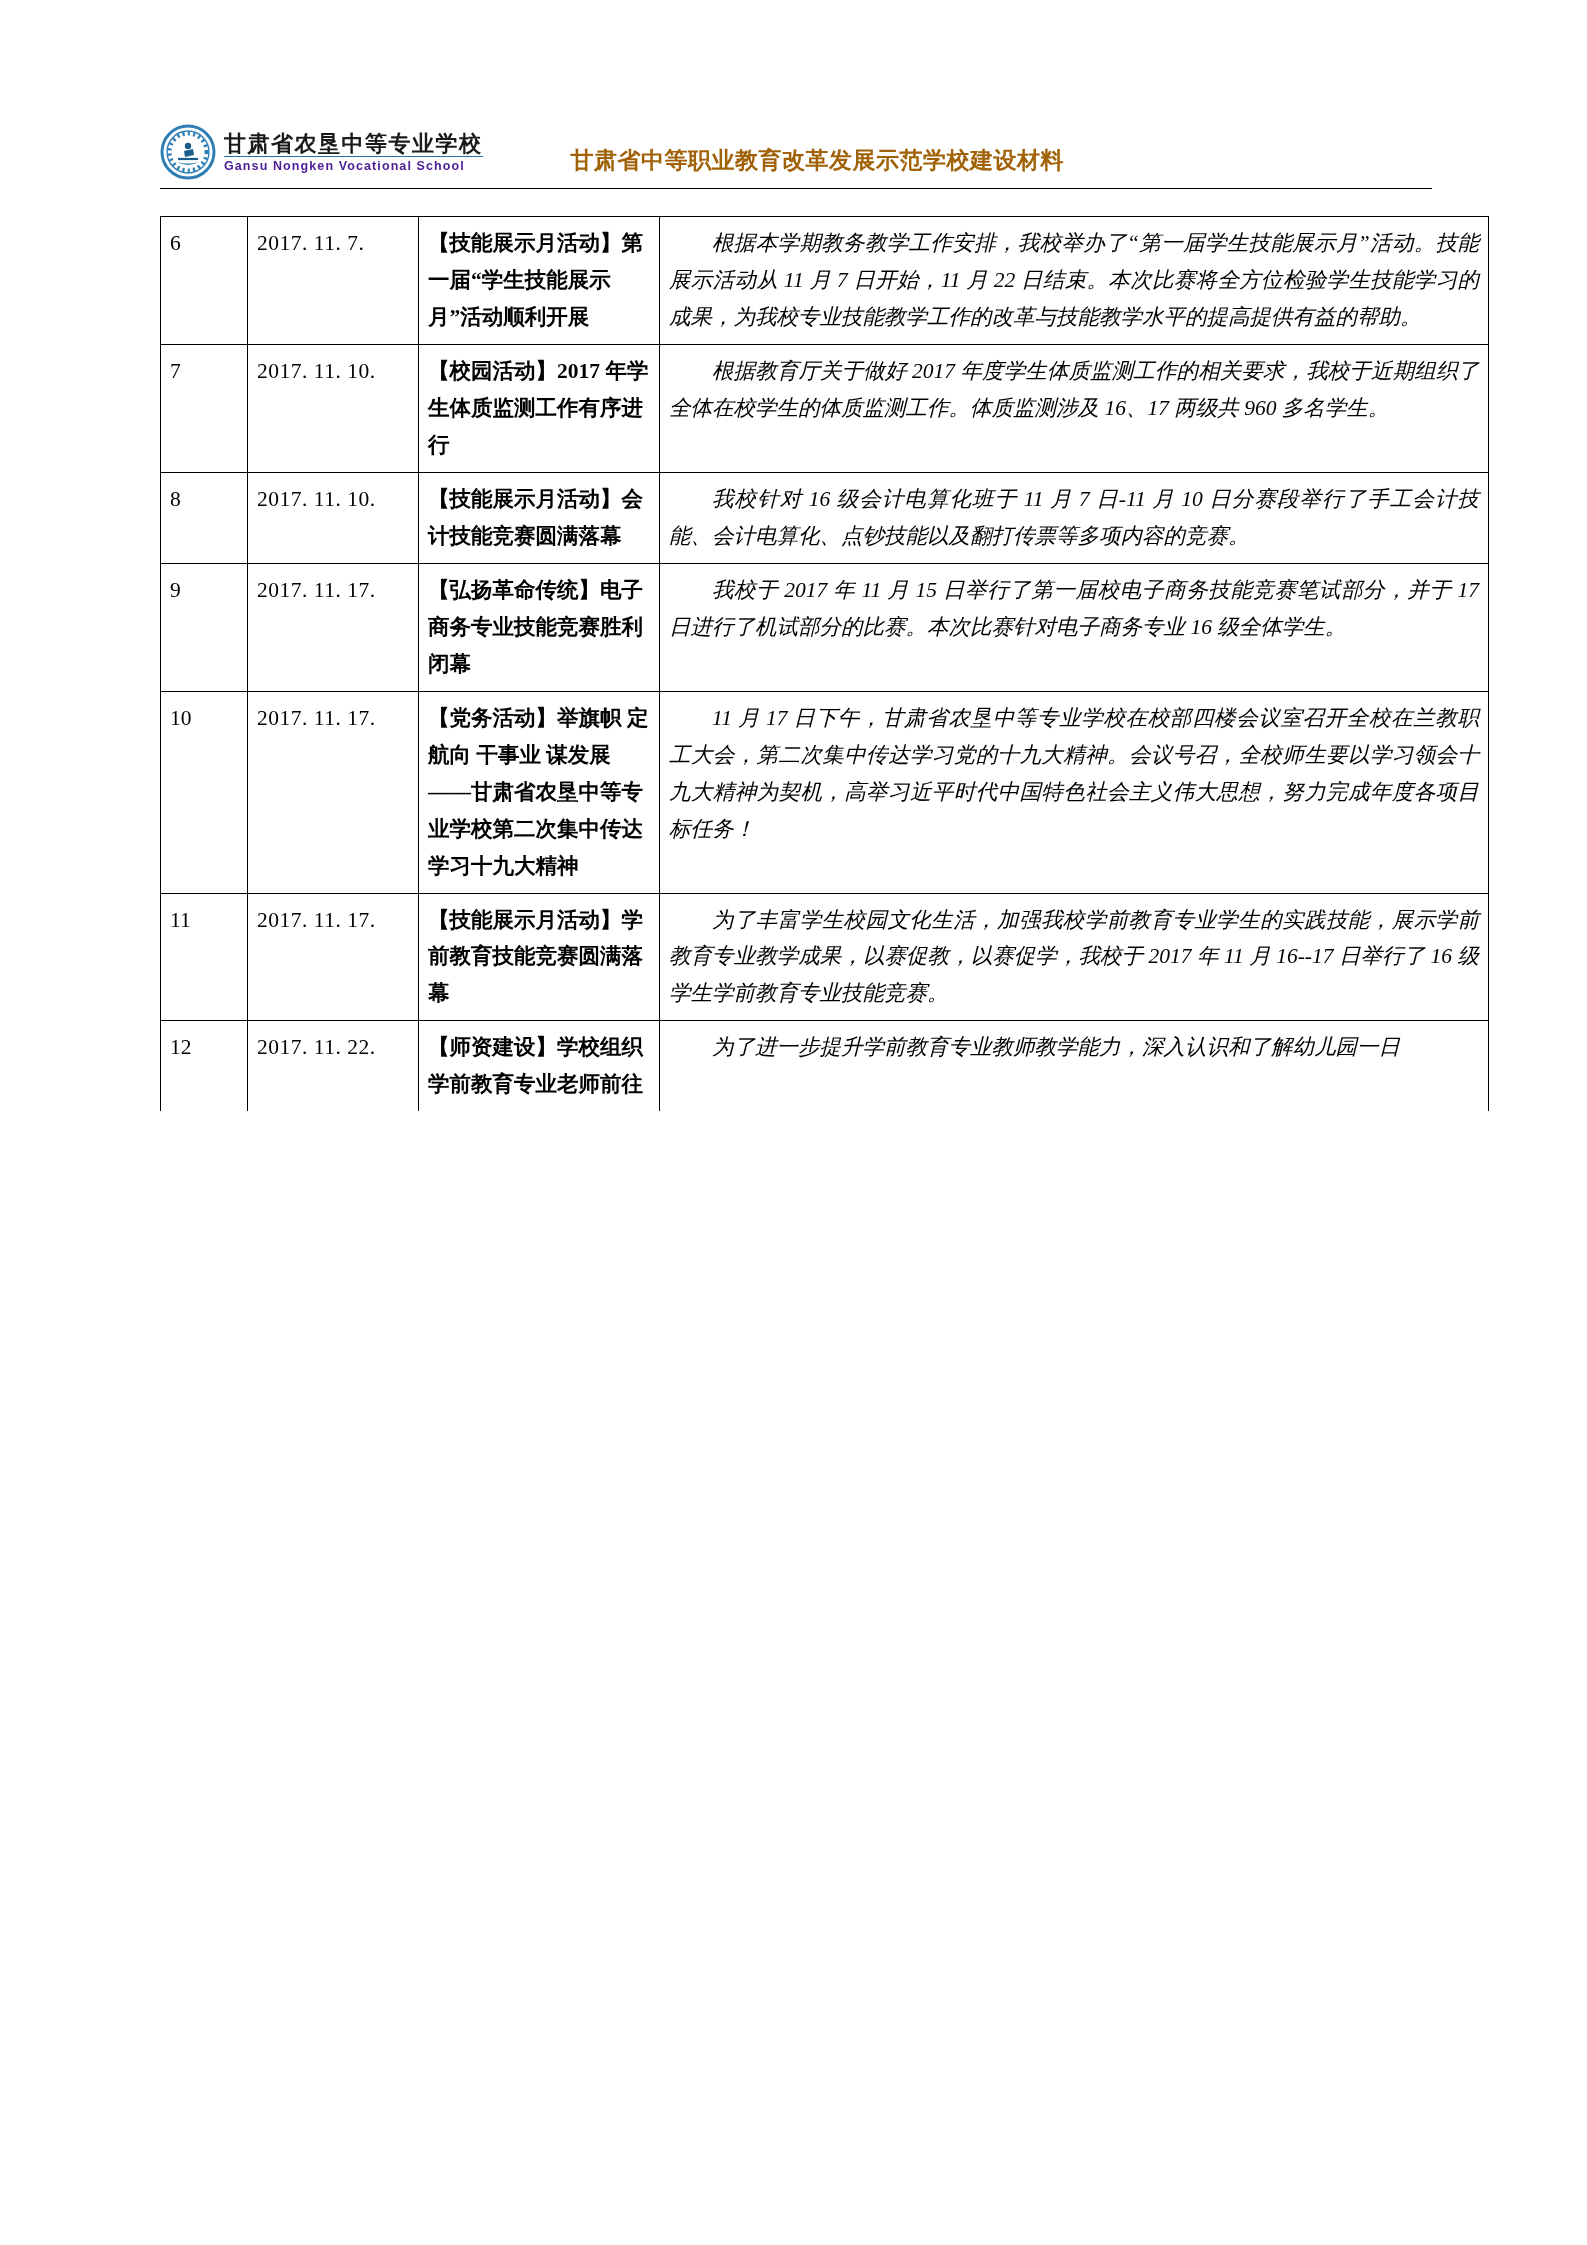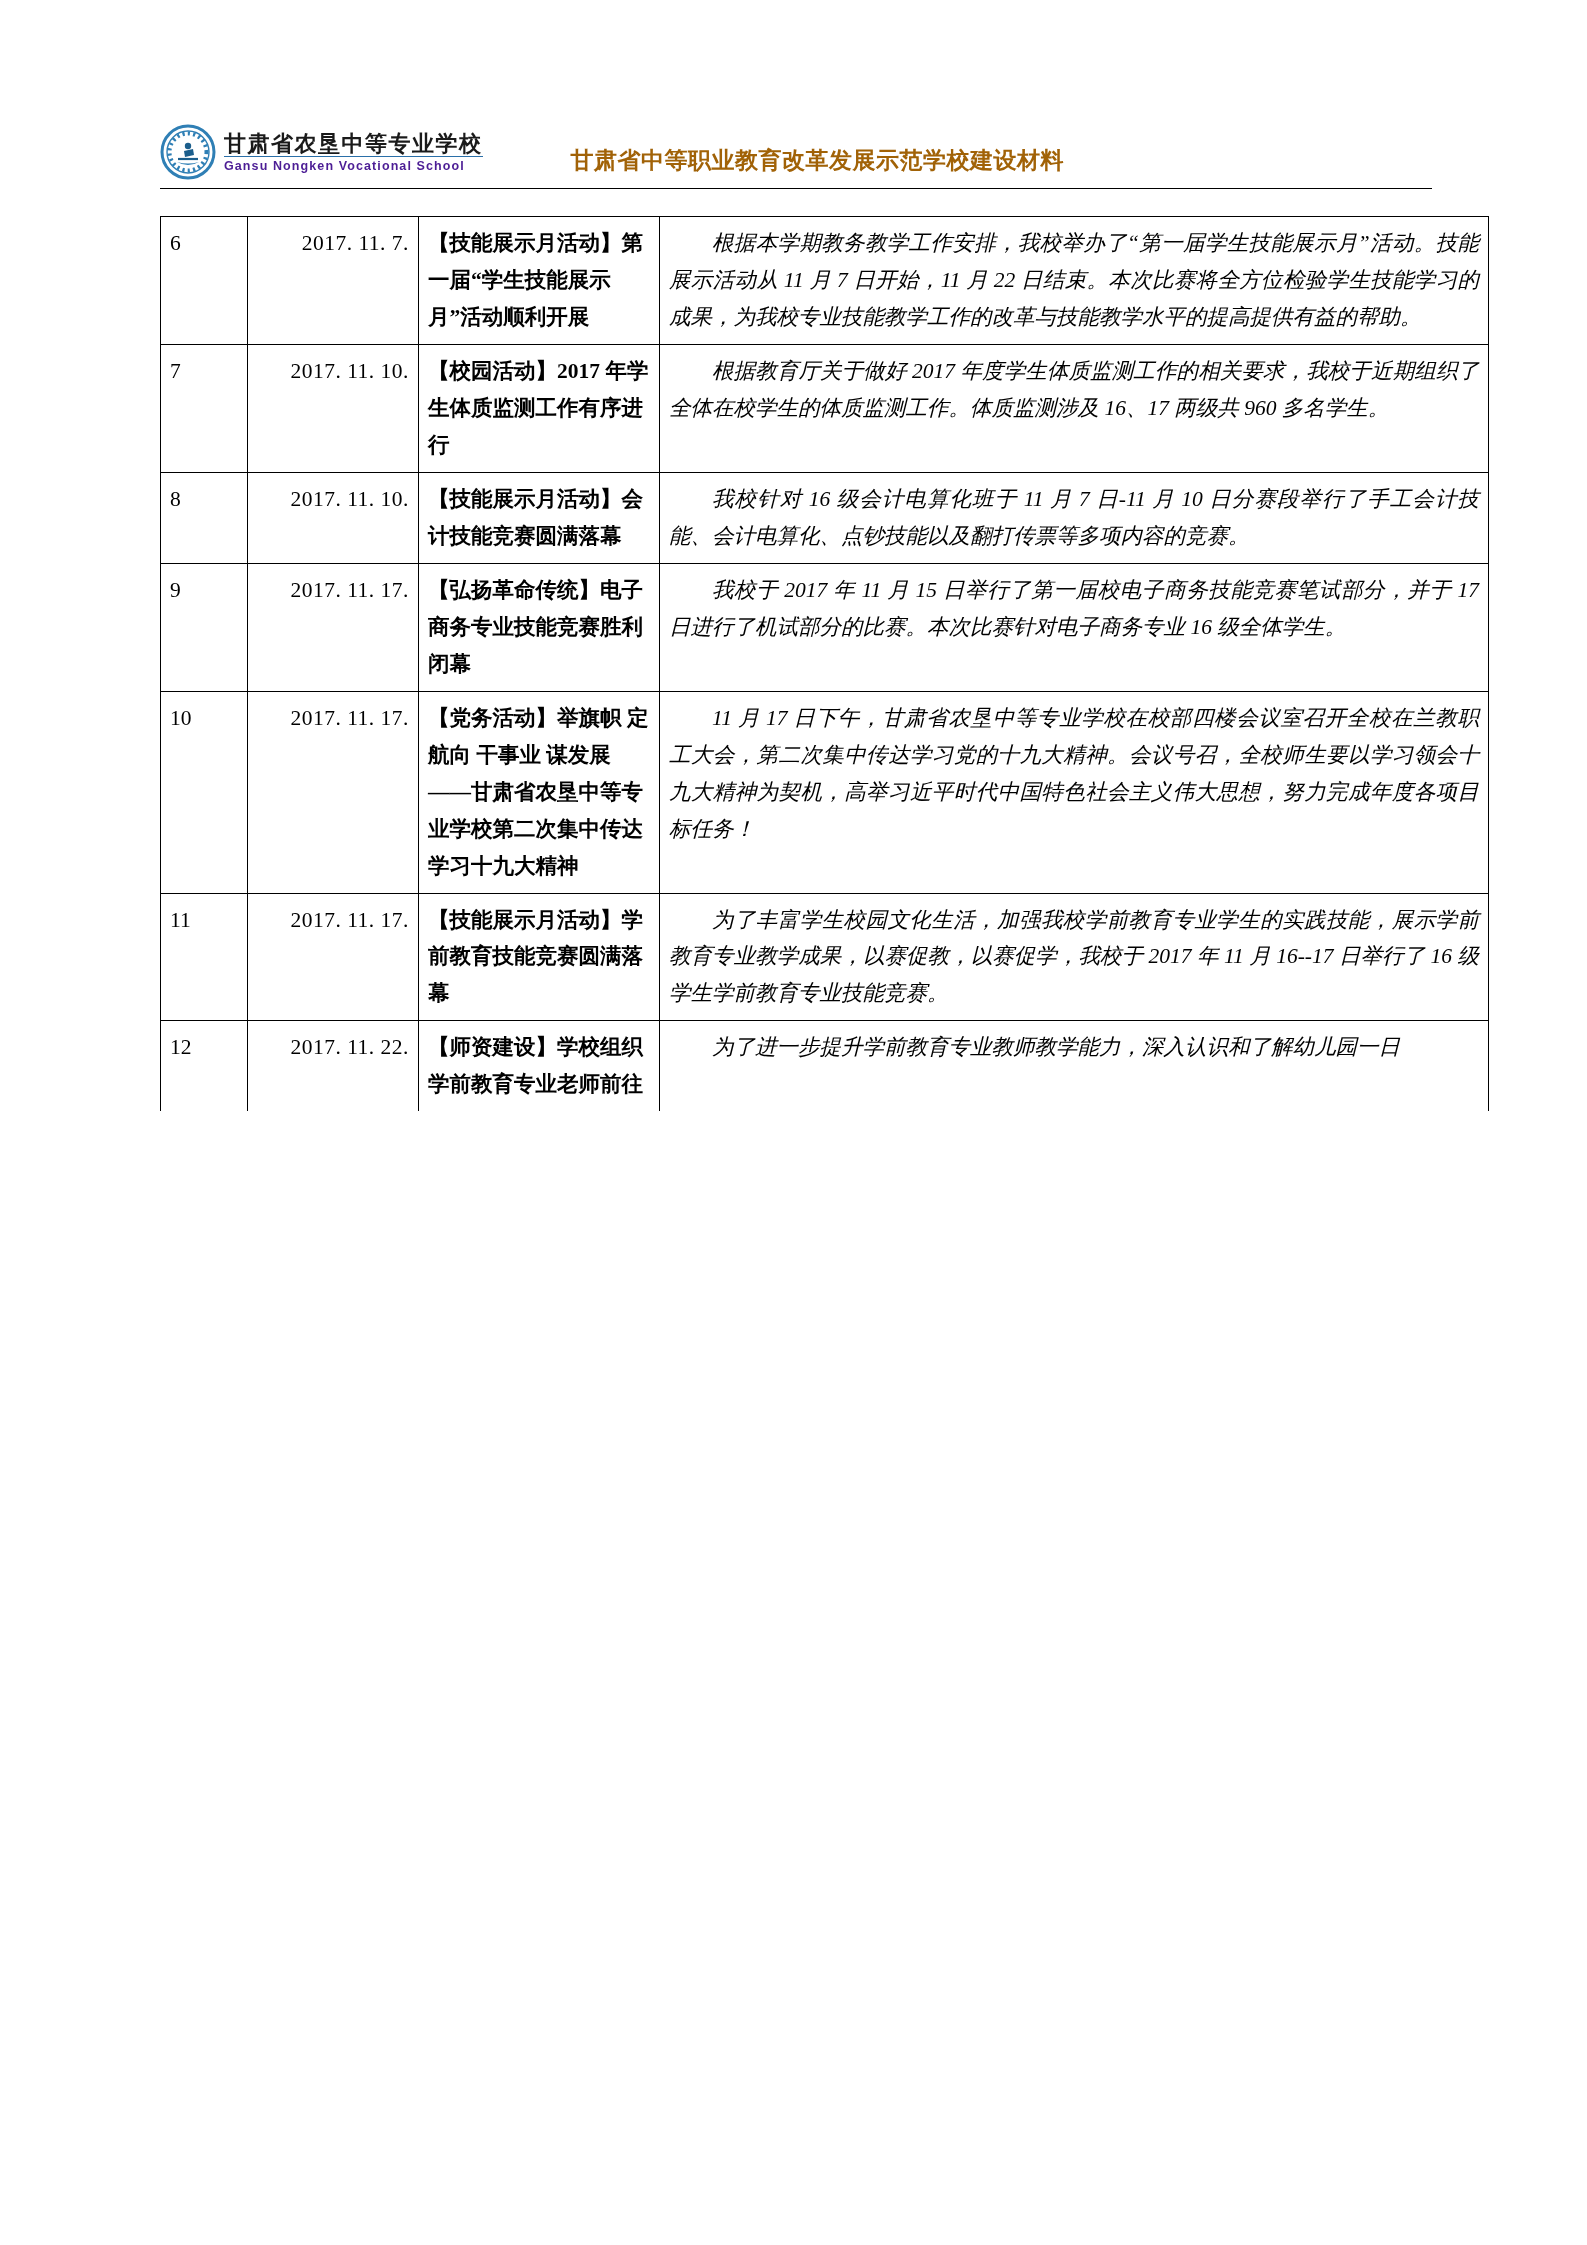--- a/index.html
+++ b/index.html
@@ -100,21 +100,21 @@
   }
   .doc-table td {
     border: 1px solid #000;
     vertical-align: top;
     padding: 8px 9px 8px 9px;
     font-family: "Liberation Serif", "DejaVu Serif", serif;
     font-size: 21.5px;
     line-height: 1.72;
   }
   .col-no    { width: 68px;  text-align: left; }
-  .col-date  { width: 152px; text-align: right; white-space: nowrap; letter-spacing: 0.5px; }
+  .col-date  { width: 152px; text-align: left; white-space: nowrap; letter-spacing: 0.5px; }
   .col-title { width: 222px; text-align: left; font-weight: bold; }
   .col-desc  { width: 810px; text-align: justify; text-justify: inter-ideograph; font-style: italic; }
   .col-desc .para { text-indent: 2em; margin: 0; }
   .cut-row td { border-bottom: none; }
 </style>
 </head>
 <body>
 
 <div class="page">
 

